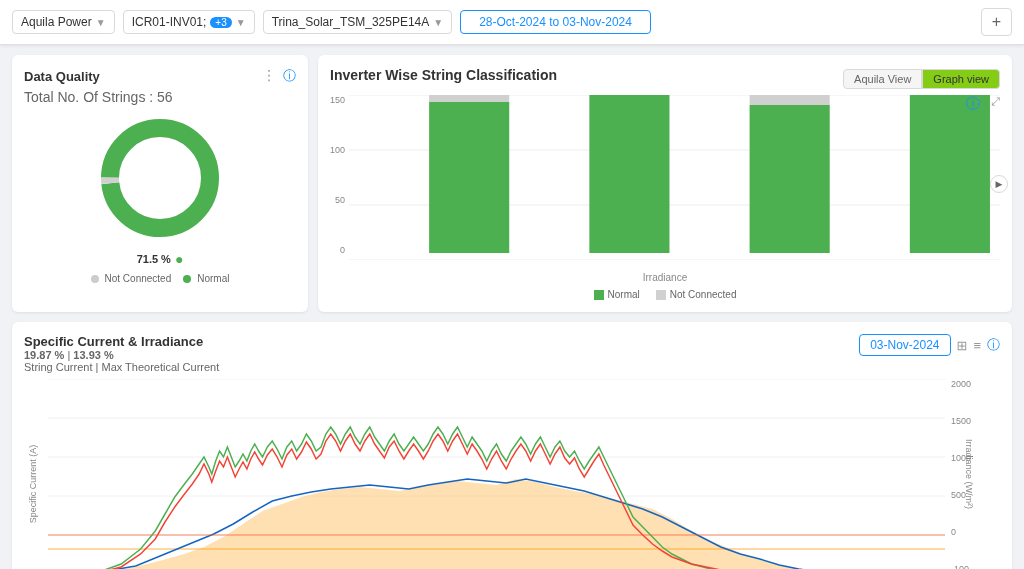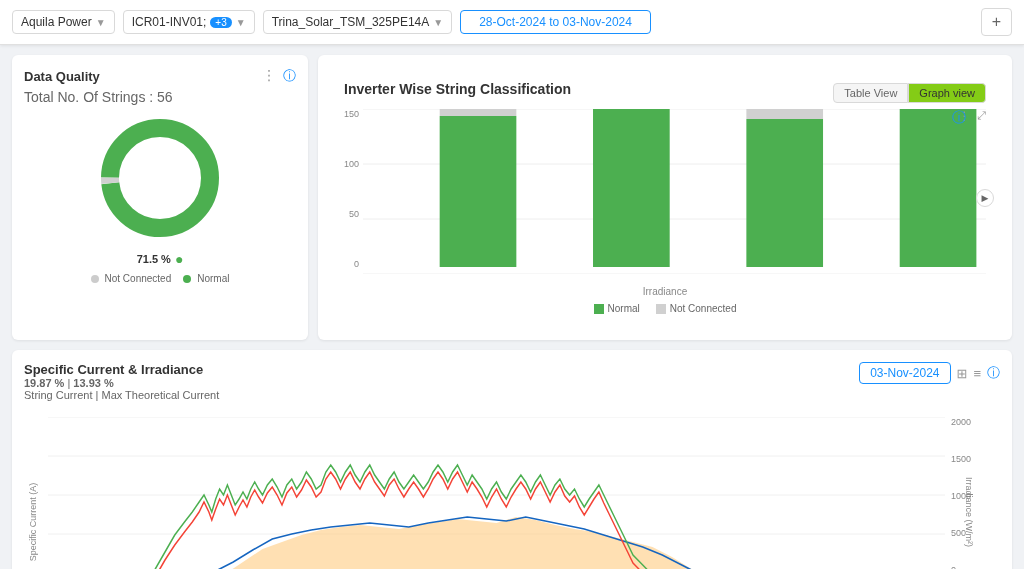--- a/index.html
+++ b/index.html
@@ -22,34 +22,34 @@
     .panel-actions { display: flex; gap: 6px; color: #999; }
     .panel-subtitle { font-size: 14px; color: #666; margin-bottom: 8px; }
     
     .donut-container { position: relative; width: 130px; height: 130px; margin: 0 auto 8px; }
     .donut-svg { width: 130px; height: 130px; }
     .donut-center { position: absolute; top: 50%; left: 50%; transform: translate(-50%, -50%); text-align: center; }
     
     .legend-row { display: flex; align-items: center; gap: 12px; justify-content: center; font-size: 10px; color: #666; }
     .legend-dot { width: 8px; height: 8px; border-radius: 50%; display: inline-block; margin-right: 3px; }
     
-    .inverter-panel { background: #fff; border-radius: 6px; padding: 26px; flex: 1; box-shadow: 0 1px 3px rgba(0,0,0,0.08); position: relative; }
+    .inverter-panel { background: #fff; border-radius: 6px; padding: 12px; flex: 1; box-shadow: 0 1px 3px rgba(0,0,0,0.08); position: relative; }
     .inverter-panel-title { font-size: 14px; font-weight: 600; margin-bottom: 8px; }
     .view-btns { position: absolute; top: 12px; right: 12px; display: flex; gap: 0; }
     .view-btn { border: 1px solid #d9d9d9; padding: 3px 10px; font-size: 11px; cursor: pointer; background: #f5f5f5; color: #666; }
     .view-btn:first-child { border-radius: 4px 0 0 4px; }
     .view-btn:last-child { border-radius: 0 4px 4px 0; }
     .view-btn.active { background: #84cc16; color: #333; font-weight: 500; }
     
     .chart-legend { display: flex; gap: 16px; font-size: 10px; color: #666; margin-top: 6px; justify-content: center; }
     .legend-item { display: flex; align-items: center; gap: 4px; }
     .legend-square { width: 10px; height: 10px; display: inline-block; }
     
     .specific-current-panel { background: #fff; border-radius: 6px; padding: 12px; box-shadow: 0 1px 3px rgba(0,0,0,0.08); }
-    .sc-header { display: flex; align-items: flex-start; justify-content: space-between; margin-bottom: 16px; gap: 16px; }
+    .sc-header { display: flex; align-items: flex-start; justify-content: space-between; margin-bottom: 6px; gap: 16px; }
     .sc-title { font-size: 13px; font-weight: 600; }
     .sc-subtitle { font-size: 11px; color: #666; }
     .sc-date { border: 1px solid #1890ff; border-radius: 4px; padding: 3px 10px; color: #1890ff; font-size: 12px; display: flex; align-items: center; gap: 4px; text-align: center; }
     .sc-actions { display: flex; align-items: center; gap: 6px; }
 
     .info-icon { color: #1890ff; font-size: 13px; cursor: pointer; }
     .dots-icon { color: #999; cursor: pointer; font-size: 14px; letter-spacing: 1px; }
     .expand-icon { color: #999; cursor: pointer; font-size: 11px; }
   </style>
 </head>
@@ -116,21 +116,21 @@
           <span>Normal</span>
         </div>
       </div>
     </div>
 
     <div class="inverter-panel">
       <div style="display:flex; align-items:center; justify-content:space-between; margin-bottom:4px;">
         <span class="inverter-panel-title">Inverter Wise String Classification</span>
         <div style="display:flex;align-items:center;gap:8px;">
           <div class="view-btns" style="position:static;">
-            <button class="view-btn">Table View</button>
+            <button class="view-btn">Aquila View</button>
             <button class="view-btn active">Graph view</button>
           </div>
         </div>
       </div>
 
       <div style="position:relative; display:flex; height:185px;">
 
         <div style="display:flex;flex-direction:column;justify-content:space-between;align-items:flex-end;padding-right:4px;font-size:9px;color:#888;height:160px;margin-top:0;">
           <span>150</span>
           <span>100</span>

